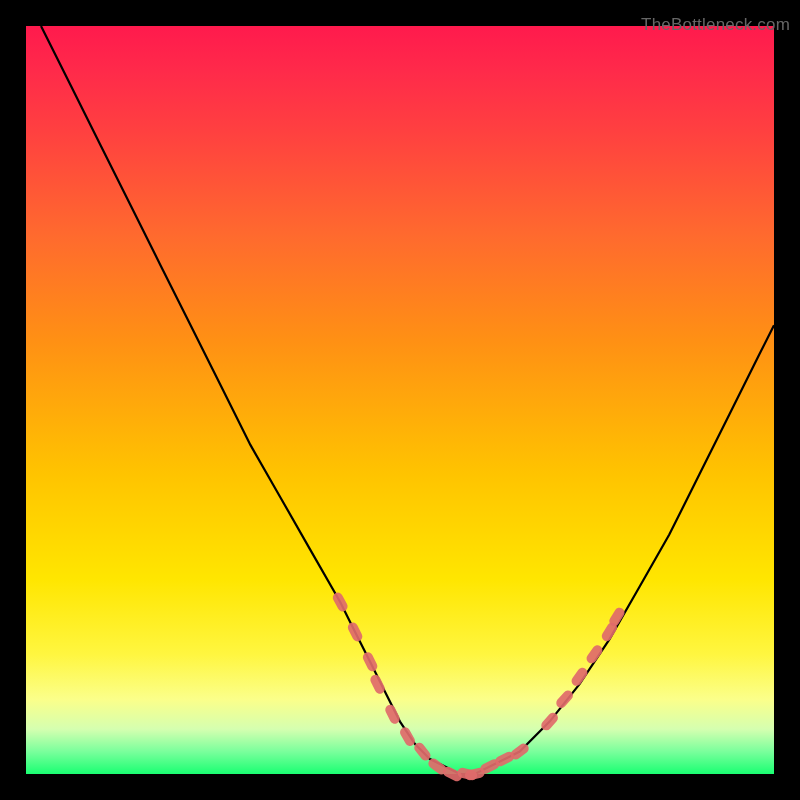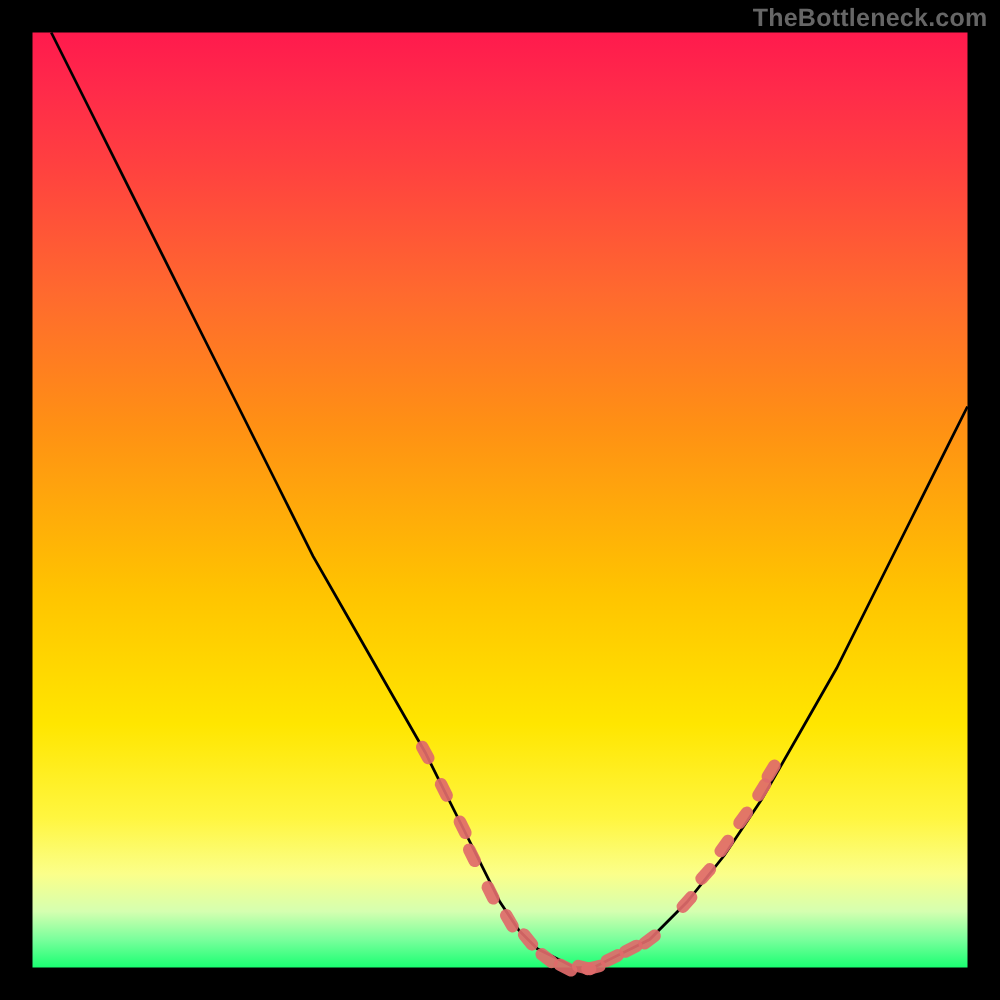--- a/index.html
+++ b/index.html
@@ -26,25 +26,25 @@
       #ffc400 60%,
       #ffe600 74%,
       #fff640 84%,
       #fbff8a 90%,
       #d5ffb0 94%,
       #7aff9c 97%,
       #1aff72 100%);
   }
   .watermark {
     position: absolute;
-    top: 4px;
+    top: 15px;
     right: 10px;
     color: #666;
-    font-size: 20px;
-    font-weight: 700;
+    font-size: 17px;
+    font-weight: 400;
     letter-spacing: 0.2px;
     user-select: none;
   }
   svg.plot {
     position: absolute;
     left: 26px;
     top: 26px;
     width: 748px;
     height: 748px;
     overflow: visible;

